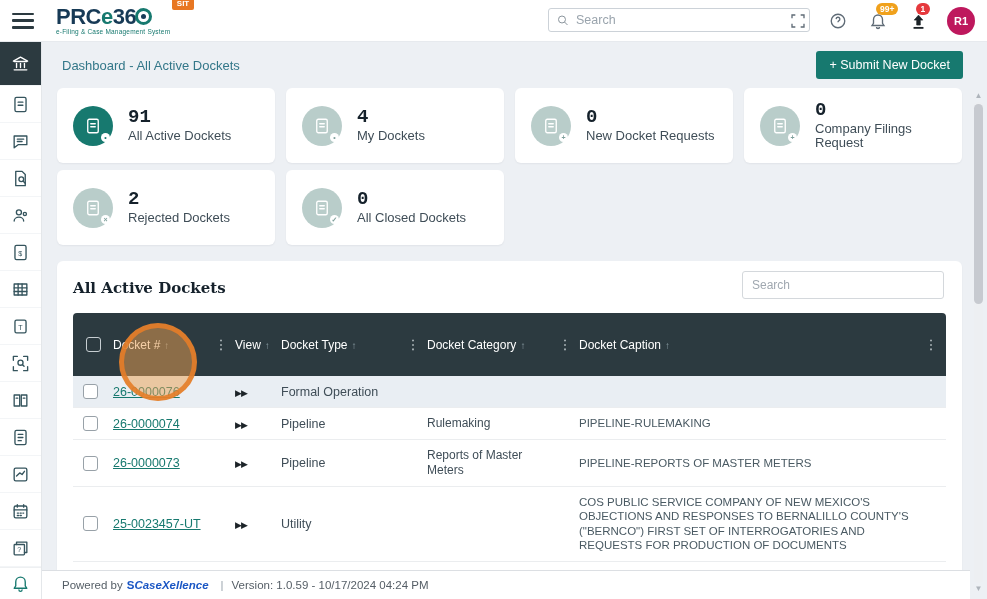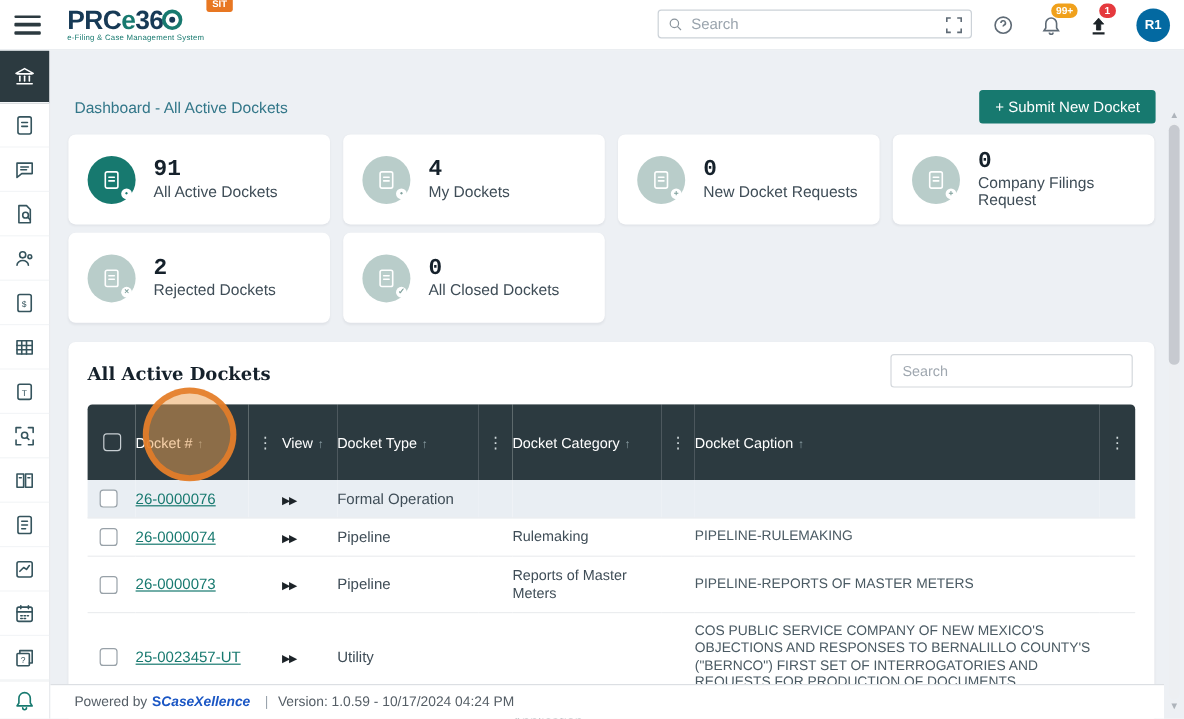--- a/index.html
+++ b/index.html
@@ -14,37 +14,37 @@
   .logo-main { font-size:22px; font-weight:bold; letter-spacing:-0.5px; color:#173a56; }
   .logo-main .e { color:#17796F; }
   .logo-ring { display:inline-block; width:17px; height:17px; border:3px solid #17796F; border-radius:50%; position:relative; top:1px; left:-1px; }
   .logo-ring::after { content:""; position:absolute; left:3px; top:3px; width:5px; height:5px; background:#173a56; border-radius:50%; }
   .logo-tag { font-size:6.5px; color:#17796F; margin-top:1px; letter-spacing:0.2px; }
   .sit-badge { position:absolute; top:-8px; right:-24px; background:#e87722; color:#fff; font-size:8px; font-weight:bold; padding:2px 5px; border-radius:2px; }
   .hdr-search { position:absolute; left:548px; top:8px; width:262px; height:24px; border:1px solid #ccd2d8; border-radius:3px; background:#fff; display:flex; align-items:center; padding:0 8px; }
   .hdr-search input { border:none; outline:none; font-size:12.5px; margin-left:7px; width:100%; color:#333; background:transparent; font-family:"Liberation Sans",sans-serif; }
   .hdr-search input::placeholder { color:#9aa4ad; }
   .hdr-icons { position:absolute; right:12px; top:0; height:42px; display:flex; align-items:center; gap:18px; }
-  .hicon { position:relative; width:22px; height:22px; display:flex; align-items:center; cursor:pointer; color:#5f6b76; }
+  .hicon { position:relative; width:22px; height:22px; display:flex; align-items:center; justify-content:center; cursor:pointer; color:#5f6b76; }
   .badge { position:absolute; top:-7px; left:9px; color:#fff; font-size:8.5px; font-weight:bold; border-radius:8px; padding:1.5px 4px; line-height:1; }
   .badge.orange { background:#f0a11c; }
   .badge.red { background:#e5393d; padding:1.5px 4.5px; }
-  .avatar { width:28px; height:28px; border-radius:50%; background:#0369a1; color:#fff; font-size:11px; font-weight:bold; display:flex; align-items:center; justify-content:center; cursor:pointer; }
+  .avatar { width:28px; height:28px; border-radius:50%; background:#be185d; color:#fff; font-size:11px; font-weight:bold; display:flex; align-items:center; justify-content:center; cursor:pointer; }
 
   
   .sidebar { position:absolute; left:0; top:42px; bottom:0; width:42px; background:#fff; border-right:1px solid #e4e7ea; display:flex; flex-direction:column; z-index:25; }
   .side-item { height:37px; display:flex; align-items:center; justify-content:center; cursor:pointer; border-bottom:1px solid #f3f5f7; color:#35545d; }
   .side-item.active { height:44px; background:#2c3a40; color:#fff; }
   .side-item.bottom { margin-top:auto; border-top:1px solid #eef0f2; border-bottom:none; color:#17796F; height:32px; }
   .side-item svg { width:19px; height:19px; stroke:currentColor; fill:none; stroke-width:1.7; stroke-linecap:round; stroke-linejoin:round; }
   .side-item svg text { fill:currentColor; stroke:none; font-size:9px; font-family:"Liberation Sans",sans-serif; }
 
   
   .main { position:absolute; left:42px; top:42px; right:0; bottom:0; }
-  .topbar { height:46px; display:flex; align-items:center; padding:0 24px 0 20px;margin-top:24px; }
+  .topbar { height:46px; display:flex; align-items:center; padding:0 24px 0 20px; }
   .breadcrumb { font-size:13px; color:#337789; }
   .topbar .btns { margin-left:auto; display:flex; gap:14px; }
   .tbtn { background:#17796F; color:#fff; border:none; font-size:12.5px; padding:7px 13px; border-radius:3px; cursor:pointer; font-family:"Liberation Sans",sans-serif; }
 
   .cards { display:flex; gap:11px; margin:0 25px 0 15px; }
   .cards + .cards { margin-top:7px; }
   .card { width:218px; height:75px; background:#fff; border-radius:6px; box-shadow:0 1px 2px rgba(30,40,50,0.06); display:flex; align-items:center; padding-left:16px; cursor:pointer; }
   .stat-circle { width:40px; height:40px; border-radius:50%; background:#b9cdca; display:flex; align-items:center; justify-content:center; position:relative; flex:0 0 40px; }
   .stat-circle.filled { background:#17796F; }
   .stat-circle svg { width:18px; height:18px; stroke:#fff; fill:none; stroke-width:1.8; stroke-linecap:round; }

